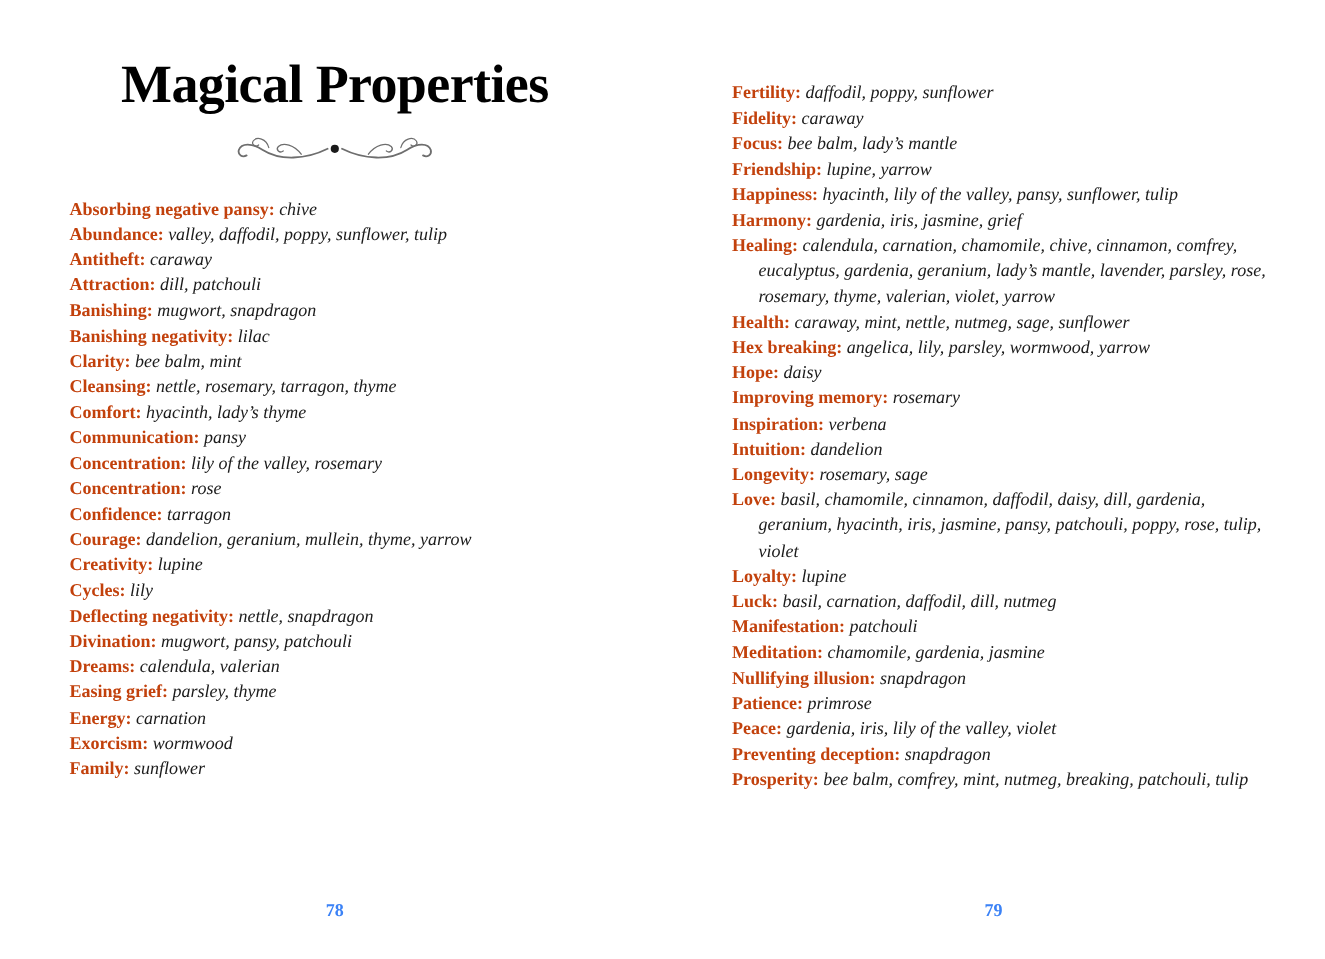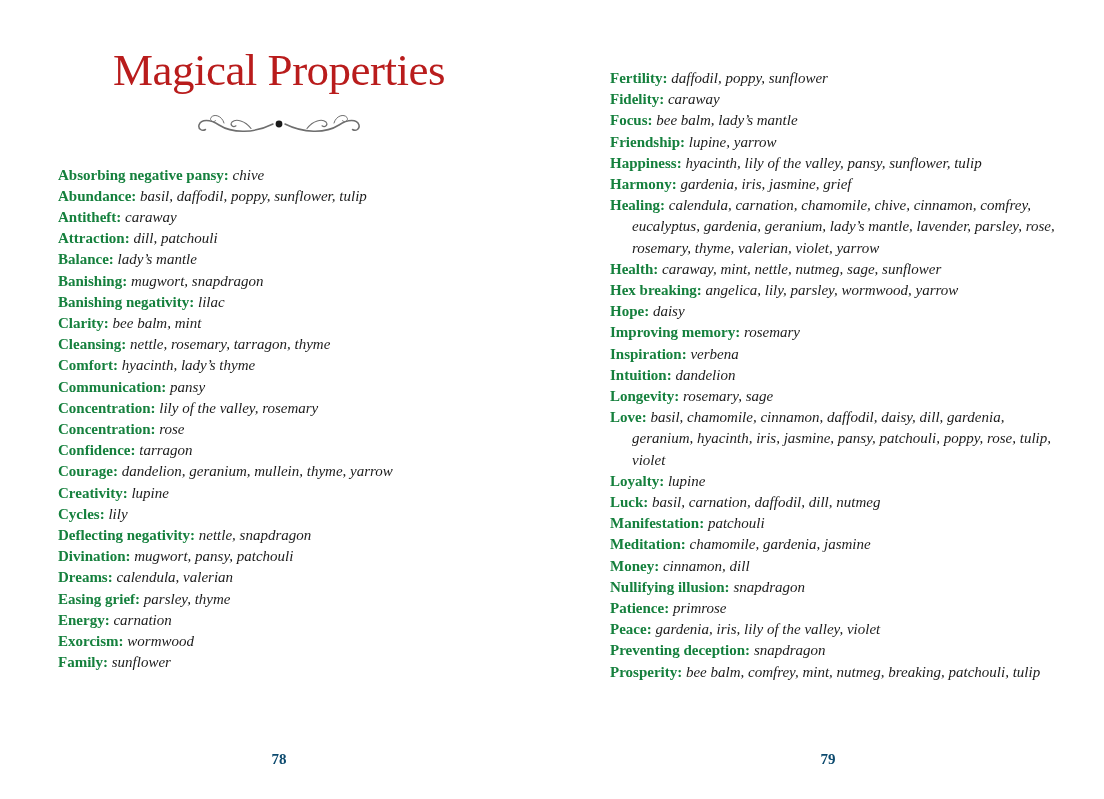--- a/index.html
+++ b/index.html
@@ -29,24 +29,24 @@
   .page-left {
     padding: 46px 52px 0 58px;
   }
   .page-right {
     padding: 68px 40px 0 58px;
   }
   .chapter-title {
     font-size: 45px;
     line-height: 1.08;
     text-align: center;
-    color: #b91c1c;
+    color: #000000;
     letter-spacing: -0.5px;
     margin: 0;
-    font-weight: normal;
+    font-weight: bold;
   }
   .flourish-wrap {
     text-align: center;
     margin-top: 13px;
     height: 32px;
   }
   .entry-list {
     margin-top: 25px;
   }
   .page-right .entry-list {
@@ -54,34 +54,34 @@
   }
   .entry {
     font-size: 15px;
     line-height: 21.2px;
     padding-left: 22px;
     text-indent: -22px;
     color: #1b1b1b;
   }
   .entry-label {
     font-weight: bold;
-    color: #15803d;
+    color: #c2410c;
   }
   .entry-value {
     font-style: italic;
   }
   .page-number {
     position: absolute;
     bottom: 31px;
     left: 0;
     width: 100%;
     text-align: center;
     font-size: 15px;
     font-weight: bold;
-    color: #0c4a6e;
+    color: #3b82f6;
   }
   .page-left .page-number { padding-left: 6px; box-sizing: border-box; }
   .page-right .page-number { padding-right: -2px; box-sizing: border-box; }
 </style>
 </head>
 <body>
 
 <div class="spread">
 
   <div class="page page-left">
@@ -102,24 +102,23 @@
             <path d="M58,20.5 C52,12.5 43,10.5 39,14 C36.5,16.8 40,20 43,17.8" stroke-width="1.1"></path>
             <path d="M31,15 C29,7.5 21,5.5 18,9.5 C16.2,12.4 20,15 22.5,12.8" stroke-width="1"></path>
           </g>
         </g>
         <circle cx="86" cy="16" r="3.4" fill="#1a1a1a"></circle>
       </svg>
     </div>
 
     <div class="entry-list">
         <div class="entry"><span class="entry-label">Absorbing negative pansy:</span><span class="entry-value"> chive</span></div>
-        <div class="entry"><span class="entry-label">Abundance:</span><span class="entry-value"> basil, daffodil, poppy, sunflower, tulip</span></div>
+        <div class="entry"><span class="entry-label">Abundance:</span><span class="entry-value"> valley, daffodil, poppy, sunflower, tulip</span></div>
         <div class="entry"><span class="entry-label">Antitheft:</span><span class="entry-value"> caraway</span></div>
         <div class="entry"><span class="entry-label">Attraction:</span><span class="entry-value"> dill, patchouli</span></div>
-        <div class="entry"><span class="entry-label">Balance:</span><span class="entry-value"> lady’s mantle</span></div>
         <div class="entry"><span class="entry-label">Banishing:</span><span class="entry-value"> mugwort, snapdragon</span></div>
         <div class="entry"><span class="entry-label">Banishing negativity:</span><span class="entry-value"> lilac</span></div>
         <div class="entry"><span class="entry-label">Clarity:</span><span class="entry-value"> bee balm, mint</span></div>
         <div class="entry"><span class="entry-label">Cleansing:</span><span class="entry-value"> nettle, rosemary, tarragon, thyme</span></div>
         <div class="entry"><span class="entry-label">Comfort:</span><span class="entry-value"> hyacinth, lady’s thyme</span></div>
         <div class="entry"><span class="entry-label">Communication:</span><span class="entry-value"> pansy</span></div>
         <div class="entry"><span class="entry-label">Concentration:</span><span class="entry-value"> lily of the valley, rosemary</span></div>
         <div class="entry"><span class="entry-label">Concentration:</span><span class="entry-value"> rose</span></div>
         <div class="entry"><span class="entry-label">Confidence:</span><span class="entry-value"> tarragon</span></div>
         <div class="entry"><span class="entry-label">Courage:</span><span class="entry-value"> dandelion, geranium, mullein, thyme, yarrow</span></div>
@@ -151,21 +150,20 @@
         <div class="entry"><span class="entry-label">Hope:</span><span class="entry-value"> daisy</span></div>
         <div class="entry"><span class="entry-label">Improving memory:</span><span class="entry-value"> rosemary</span></div>
         <div class="entry"><span class="entry-label">Inspiration:</span><span class="entry-value"> verbena</span></div>
         <div class="entry"><span class="entry-label">Intuition:</span><span class="entry-value"> dandelion</span></div>
         <div class="entry"><span class="entry-label">Longevity:</span><span class="entry-value"> rosemary, sage</span></div>
         <div class="entry"><span class="entry-label">Love:</span><span class="entry-value"> basil, chamomile, cinnamon, daffodil, daisy, dill, gardenia, geranium, hyacinth, iris, jasmine, pansy, patchouli, poppy, rose, tulip, violet</span></div>
         <div class="entry"><span class="entry-label">Loyalty:</span><span class="entry-value"> lupine</span></div>
         <div class="entry"><span class="entry-label">Luck:</span><span class="entry-value"> basil, carnation, daffodil, dill, nutmeg</span></div>
         <div class="entry"><span class="entry-label">Manifestation:</span><span class="entry-value"> patchouli</span></div>
         <div class="entry"><span class="entry-label">Meditation:</span><span class="entry-value"> chamomile, gardenia, jasmine</span></div>
-        <div class="entry"><span class="entry-label">Money:</span><span class="entry-value"> cinnamon, dill</span></div>
         <div class="entry"><span class="entry-label">Nullifying illusion:</span><span class="entry-value"> snapdragon</span></div>
         <div class="entry"><span class="entry-label">Patience:</span><span class="entry-value"> primrose</span></div>
         <div class="entry"><span class="entry-label">Peace:</span><span class="entry-value"> gardenia, iris, lily of the valley, violet</span></div>
         <div class="entry"><span class="entry-label">Preventing deception:</span><span class="entry-value"> snapdragon</span></div>
         <div class="entry"><span class="entry-label">Prosperity:</span><span class="entry-value"> bee balm, comfrey, mint, nutmeg, breaking, patchouli, tulip</span></div>
       </div>
 
     <div class="page-number">79</div>
   </div>
 

